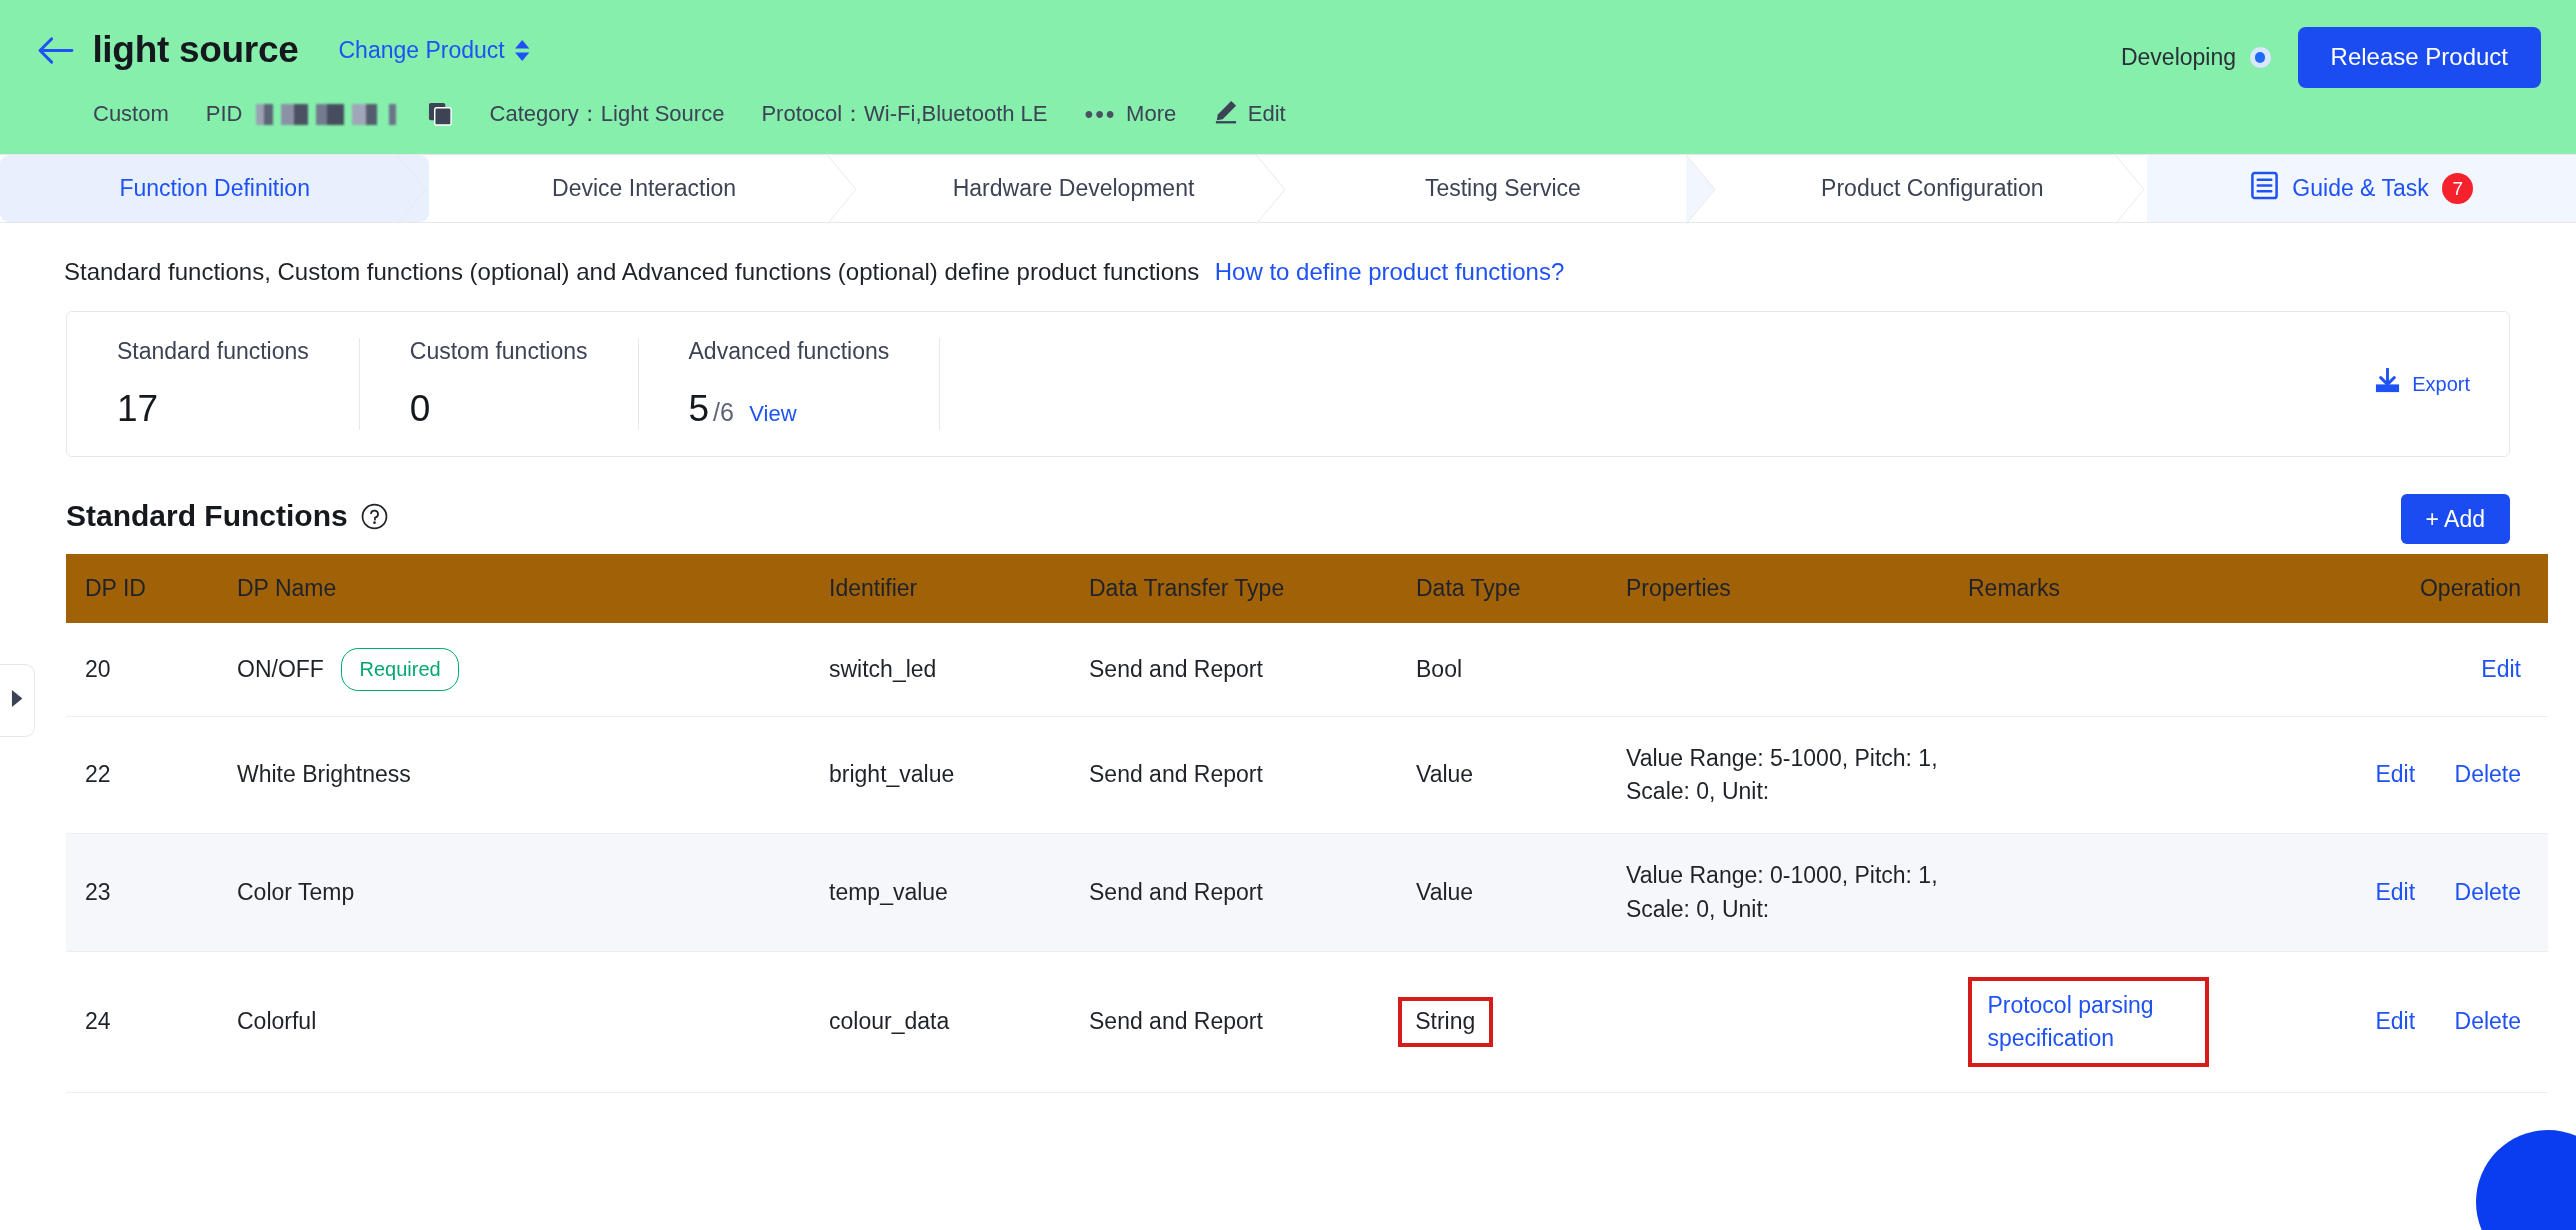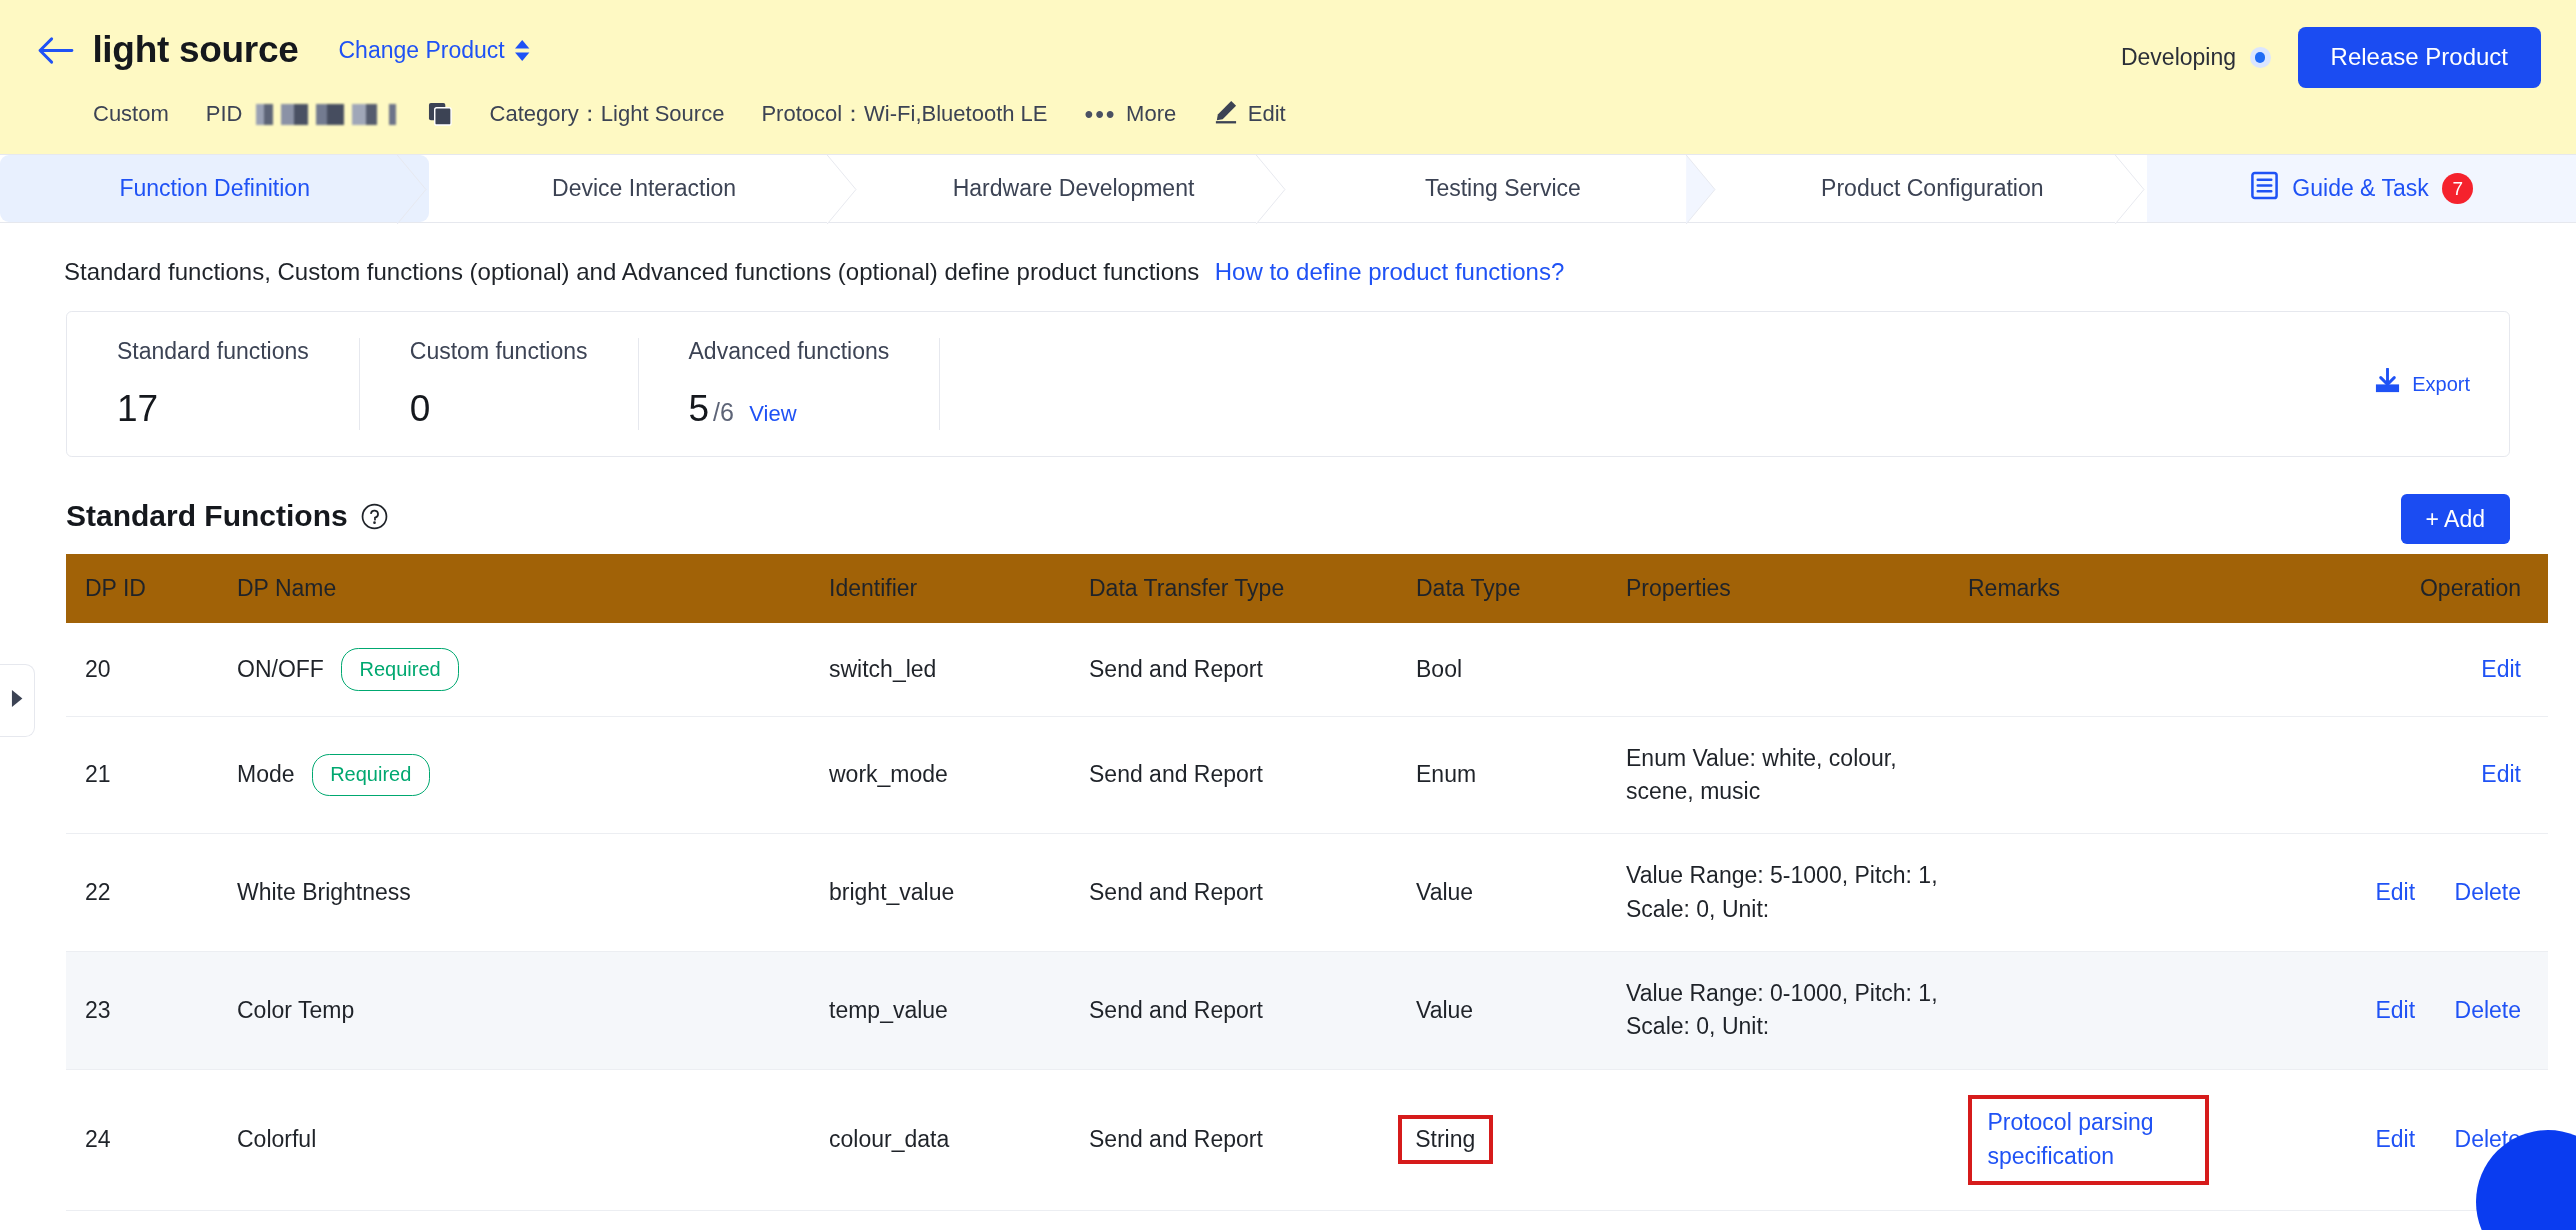--- a/index.html
+++ b/index.html
@@ -8,21 +8,21 @@
     font-family: "Liberation Sans", sans-serif;
     background: #ffffff;
     overflow: hidden;
     color: #1f2329;
   }
 
   
   .header {
     position: relative;
     height: 154px;
-    background: #fef9c3;
+    background: #86efac;
     padding: 0 33px;
   }
   .header-top {
     display: flex;
     align-items: center;
     height: 85px;
     padding-top: 15.4px;
   }
   .back-arrow {
     width: 44px; height: 44px;
@@ -497,37 +497,20 @@
         <td>switch_led</td>
         <td>Send and Report</td>
         <td>Bool</td>
         <td></td>
         <td></td>
         <td class="ops">
           <span class="op-link">Edit</span>
         </td>
       </tr>
 
-      <tr>
-        <td>21</td>
-        <td>
-          <span class="cell-name">
-            <span>Mode</span>
-            <span class="req-badge">Required</span>
-          </span>
-        </td>
-        <td>work_mode</td>
-        <td>Send and Report</td>
-        <td>Enum</td>
-        <td>Enum Value: white, colour, scene, music</td>
-        <td></td>
-        <td class="ops">
-          <span class="op-link">Edit</span>
-        </td>
-      </tr>
 
       <tr>
         <td>22</td>
         <td>White Brightness</td>
         <td>bright_value</td>
         <td>Send and Report</td>
         <td>Value</td>
         <td>Value Range: 5-1000, Pitch: 1, Scale: 0, Unit:</td>
         <td></td>
         <td class="ops">

